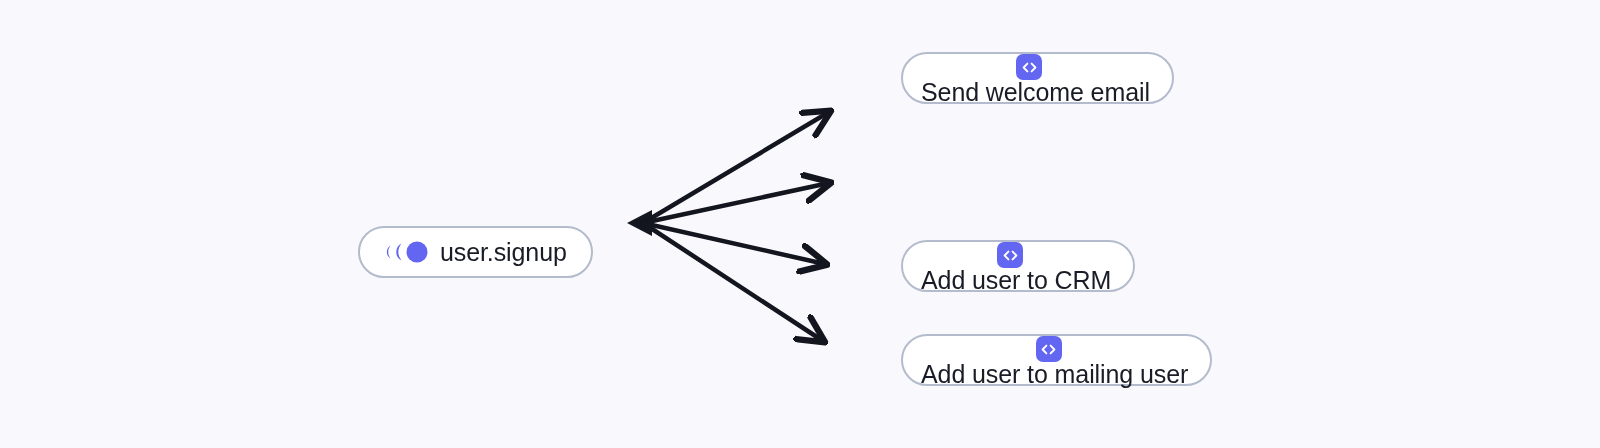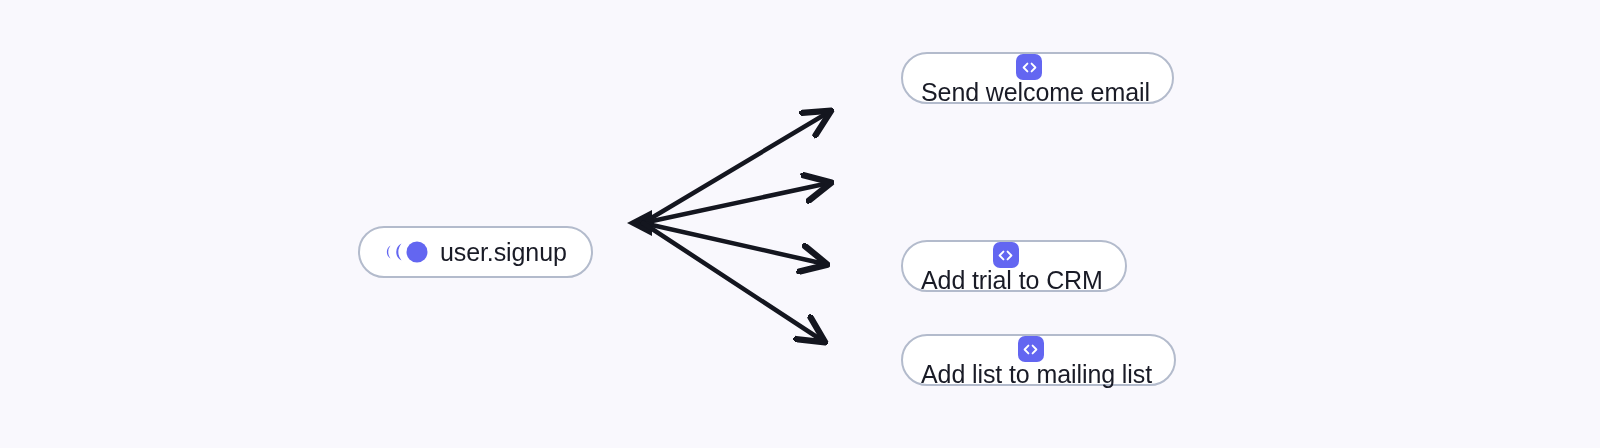--- a/index.html
+++ b/index.html
@@ -139,26 +139,26 @@
   </div>
 
 
   <div class="node action-node" style="top:240px">
     <span class="code-badge">
       <svg width="17" height="17" viewBox="0 0 17 17" xmlns="http://www.w3.org/2000/svg">
         <path d="M 6.4 4.6 L 2.6 8.5 L 6.4 12.4" fill="none" stroke="#ffffff" stroke-width="1.9" stroke-linecap="round" stroke-linejoin="round"></path>
         <path d="M 10.6 4.6 L 14.4 8.5 L 10.6 12.4" fill="none" stroke="#ffffff" stroke-width="1.9" stroke-linecap="round" stroke-linejoin="round"></path>
       </svg>
     </span>
-    <span class="node-label">Add trial to CRM</span>
+    <span class="node-label">Add user to CRM</span>
   </div>
 
   <div class="node action-node" style="top:334px">
     <span class="code-badge">
       <svg width="17" height="17" viewBox="0 0 17 17" xmlns="http://www.w3.org/2000/svg">
         <path d="M 6.4 4.6 L 2.6 8.5 L 6.4 12.4" fill="none" stroke="#ffffff" stroke-width="1.9" stroke-linecap="round" stroke-linejoin="round"></path>
         <path d="M 10.6 4.6 L 14.4 8.5 L 10.6 12.4" fill="none" stroke="#ffffff" stroke-width="1.9" stroke-linecap="round" stroke-linejoin="round"></path>
       </svg>
     </span>
-    <span class="node-label">Add list to mailing list</span>
+    <span class="node-label">Add user to mailing user</span>
   </div>
 
 </div>
 
 </body></html>

